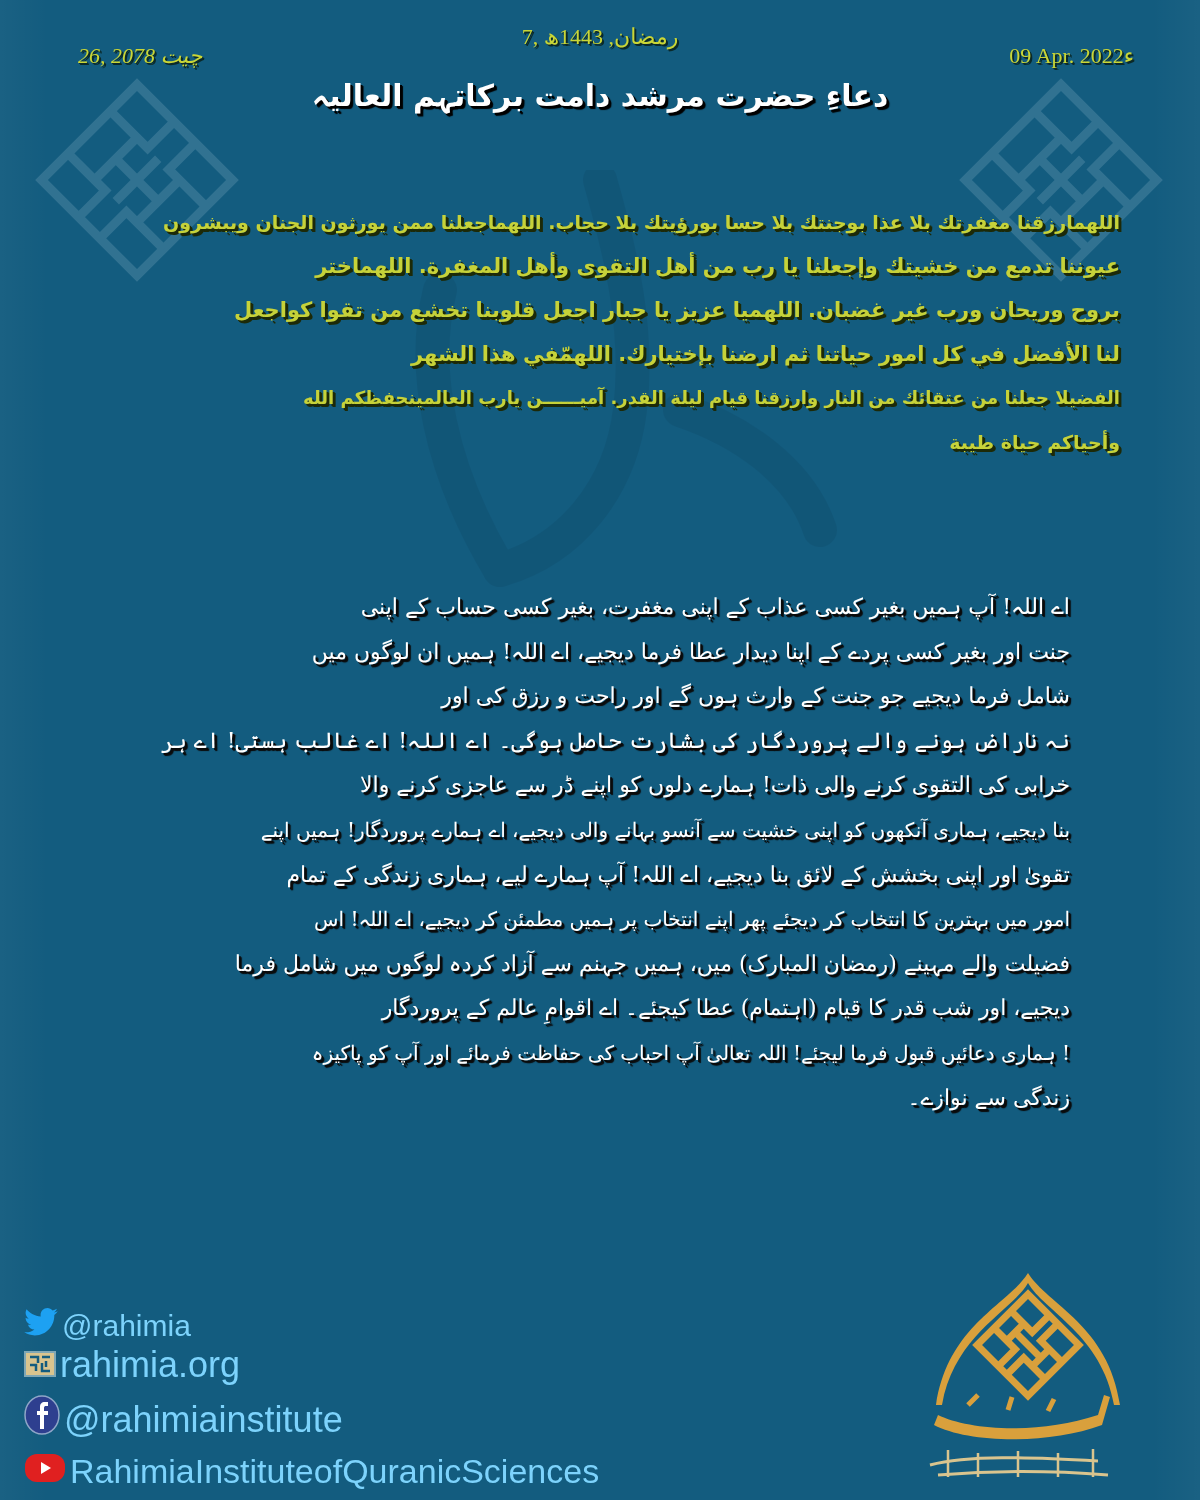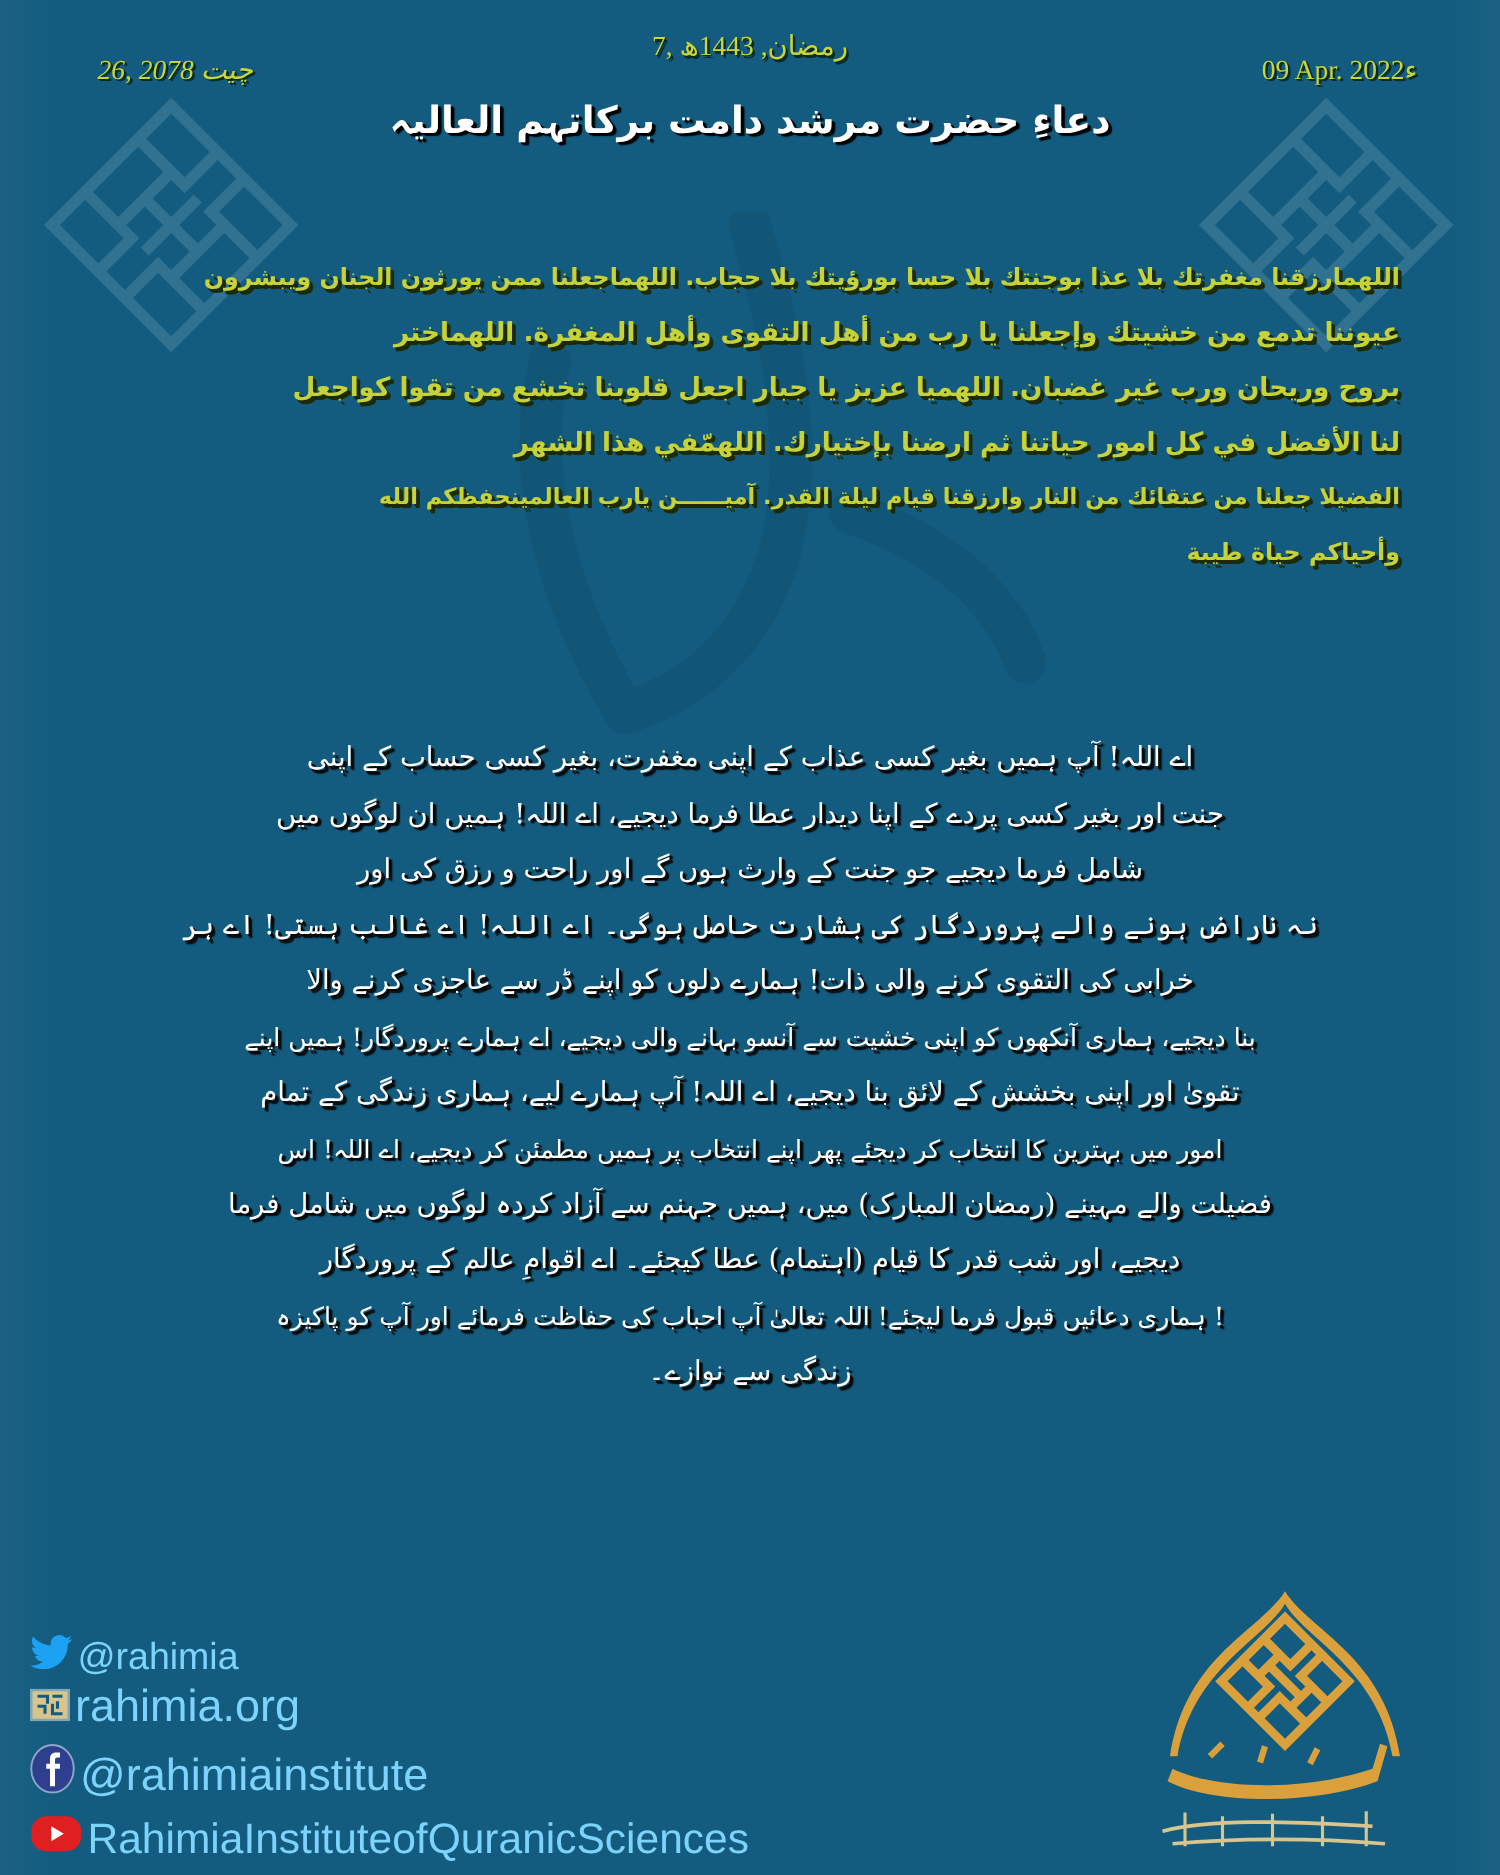--- a/index.html
+++ b/index.html
@@ -78,21 +78,21 @@
     height: 44px;
     line-height: 44px;
   }
   .arabic-line.l0 { font-size: 19px; }
   .arabic-line.l5 { font-size: 19px; }
 
   .urdu-block {
     position: absolute;
     top: 585px; left: 130px; width: 940px;
     direction: rtl;
-    text-align: center;
+    text-align: right;
     font-family: "DejaVu Serif", serif;
     color: #ffffff;
     text-shadow: 2px 2px 0 #0a0a0a, 3px 3px 1px #0a0a0a;
   }
   .urdu-line {
     display: block;
     white-space: nowrap;
     font-size: 22px;
     height: 44.6px;
     line-height: 44.6px;

